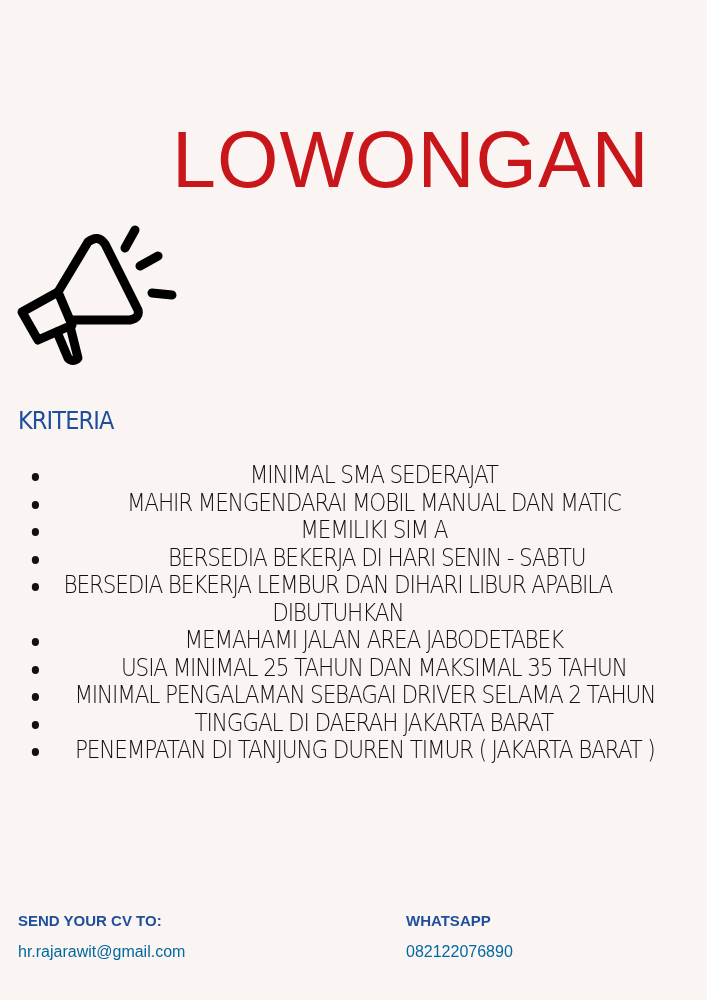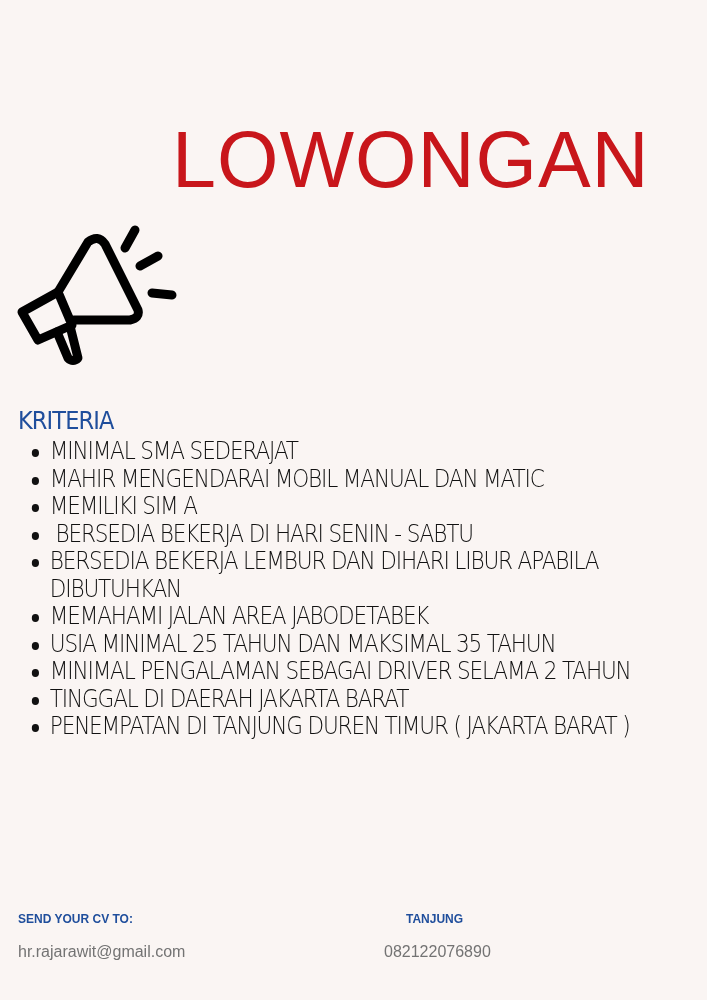--- a/index.html
+++ b/index.html
@@ -21,42 +21,42 @@
     font-family: "Liberation Sans", sans-serif; font-weight: bold;
     font-size: 52px; line-height: 49px; color: #111;
     letter-spacing: 0.5px;
   }
   .kriteria-heading {
     position: absolute; left: 18px; top: 406px;
     font-family: "DejaVu Sans", sans-serif; font-size: 25px; color: #1f4e9c;
     letter-spacing: -1px; transform: scaleX(0.9); transform-origin: left;
   }
   ul.criteria {
-    position: absolute; left: 30px; top: 438px; width: 660px;
-    margin: 0; padding: 0; list-style: none;
+    position: absolute; left: 30px; top: 462px; width: 660px;
+    margin: 0; padding: 0; list-style: none; text-align: center;
   }
   ul.criteria li {
     position: relative; padding-left: 22px;
     font-family: "DejaVu Sans", sans-serif; font-size: 24px; line-height: 27.5px;
     color: #111; letter-spacing: -1.3px; font-weight: 300;
     transform: scaleX(0.9); transform-origin: left;
     width: 720px;
   }
   ul.criteria li .bullet {
     position: absolute; left: 2px; top: 11px; width: 8px; height: 8px;
     border-radius: 50%; background: #111;
   }
   .contact-label {
     position: absolute; top: 912px;
     font-family: "Liberation Sans", sans-serif; font-weight: bold;
-    font-size: 12px; color: #1f4e9c;
+    font-size: 15px; color: #1f4e9c;
   }
   .contact-value {
     position: absolute; top: 943px;
-    font-family: "Liberation Sans", sans-serif; font-size: 16px; color: #737373;
+    font-family: "Liberation Sans", sans-serif; font-size: 16px; color: #0369a1;
   }
 </style>
 </head>
 <body>
 
 <div class="title">LOWONGAN</div>
 
 <svg class="megaphone" viewBox="0 0 170 145" fill="none" stroke="#000" stroke-width="9" stroke-linecap="round" stroke-linejoin="round">
 
   <path d="M12 92 L48 72 L62 105 L28 120 Z"></path>
@@ -84,14 +84,14 @@
   <li><span class="bullet"></span><span>MEMAHAMI JALAN AREA JABODETABEK</span></li>
   <li><span class="bullet"></span><span>USIA MINIMAL 25 TAHUN DAN MAKSIMAL 35 TAHUN</span></li>
   <li style="width:700px"><span class="bullet"></span><span>MINIMAL PENGALAMAN SEBAGAI DRIVER SELAMA 2 TAHUN</span></li>
   <li><span class="bullet"></span><span>TINGGAL DI DAERAH JAKARTA BARAT</span></li>
   <li style="width:700px"><span class="bullet"></span><span>PENEMPATAN DI TANJUNG DUREN TIMUR ( JAKARTA BARAT )</span></li>
 </ul>
 
 <div class="contact-label" style="left:18px">SEND YOUR CV TO:</div>
 <div class="contact-value" style="left:18px">hr.rajarawit@gmail.com</div>
 
-<div class="contact-label" style="left:406px">TANJUNG</div>
-<div class="contact-value" style="left:384px">082122076890</div>
+<div class="contact-label" style="left:406px">WHATSAPP</div>
+<div class="contact-value" style="left:406px">082122076890</div>
 
 </body></html>

